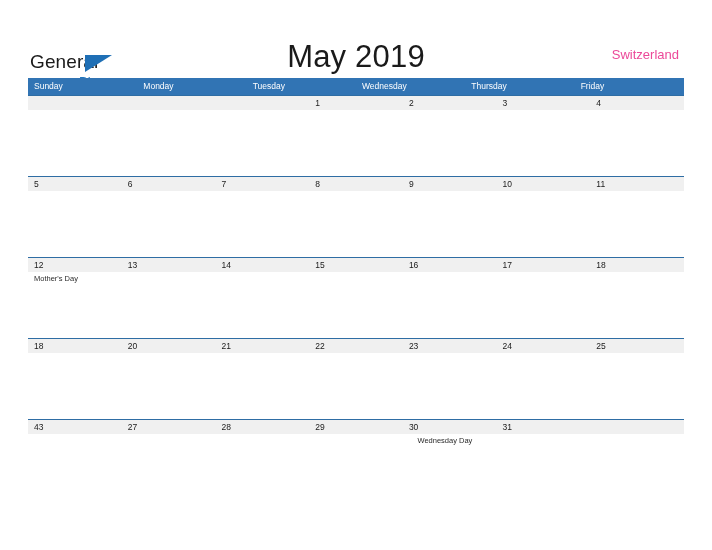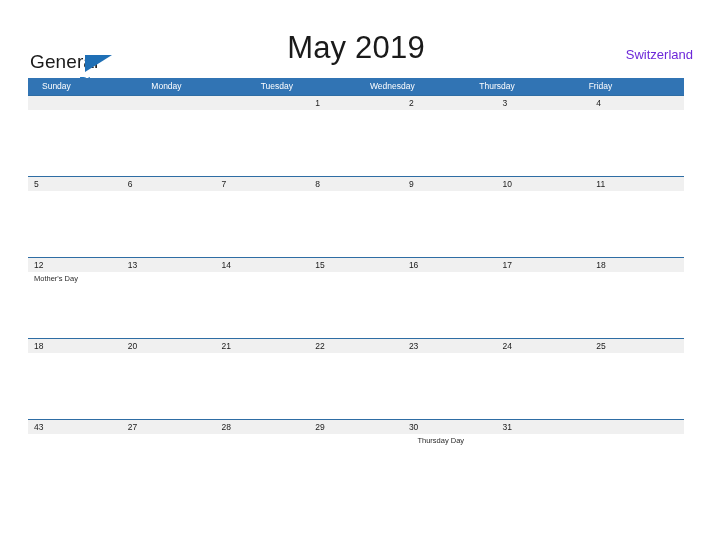--- a/index.html
+++ b/index.html
@@ -61,51 +61,51 @@
 
   .calendar-title {
     position: absolute;
     left: 0;
     right: 0;
     top: 30px;
     text-align: center;
     font-size: 31px;
     color: #1a1a1a;
     font-weight: normal;
-    margin: 0;
+    margin: 9px;
     letter-spacing: 0.2px;
   }
 
   .location-label {
     position: absolute;
-    right: 19px;
+    right: 33px;
     top: 47px;
     font-size: 13px;
-    color: #6d28d9;
+    color: #ec4899;
   }
 
   
   .calendar {
     position: absolute;
     left: 28px;
     top: 78px;
     width: 656px;
   }
 
   .weekday-header {
     display: flex;
     background: #3174b4;
     height: 17px;
   }
   .weekday-cell {
     flex: 1 1 0;
     color: #ffffff;
     font-size: 8.5px;
     line-height: 17px;
-    padding-left: 14px;
+    padding-left: 6px;
     box-sizing: border-box;
     white-space: nowrap;
   }
 
   .week-row {
     height: 81px;
     position: relative;
     border-top: 1.5px solid #2e6da4;
     box-sizing: border-box;
   }
@@ -330,21 +330,21 @@
       <div class="event-cell">
           <div class="event-text"></div>
         </div>
       <div class="event-cell">
           <div class="event-text"></div>
         </div>
       <div class="event-cell">
           <div class="event-text"></div>
         </div>
       <div class="event-cell">
-          <div class="event-text">Thursday Day</div>
+          <div class="event-text">Wednesday Day</div>
         </div>
       <div class="event-cell">
           <div class="event-text"></div>
         </div>
       <div class="event-cell">
           <div class="event-text"></div>
         </div>
     </div>
   </div>
 

